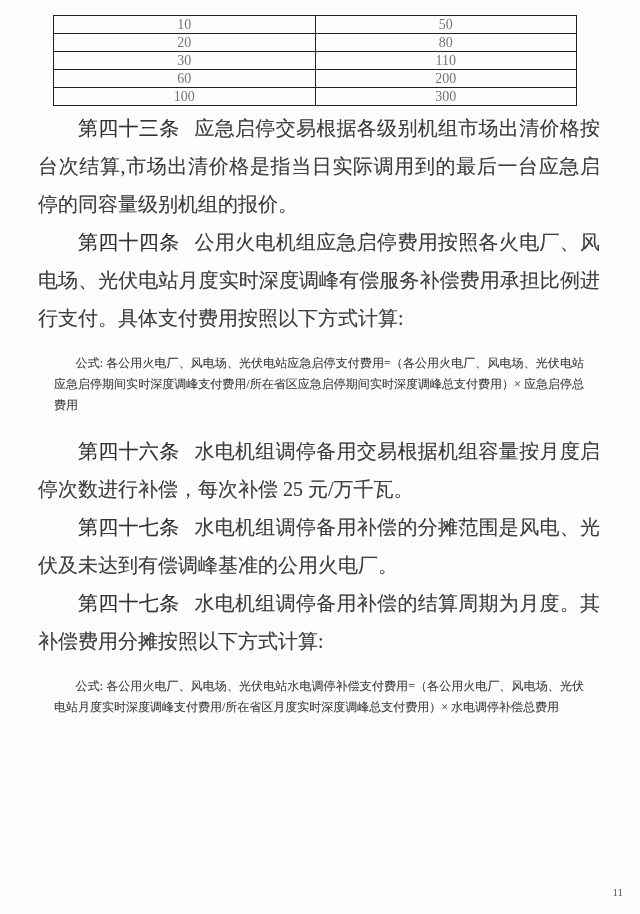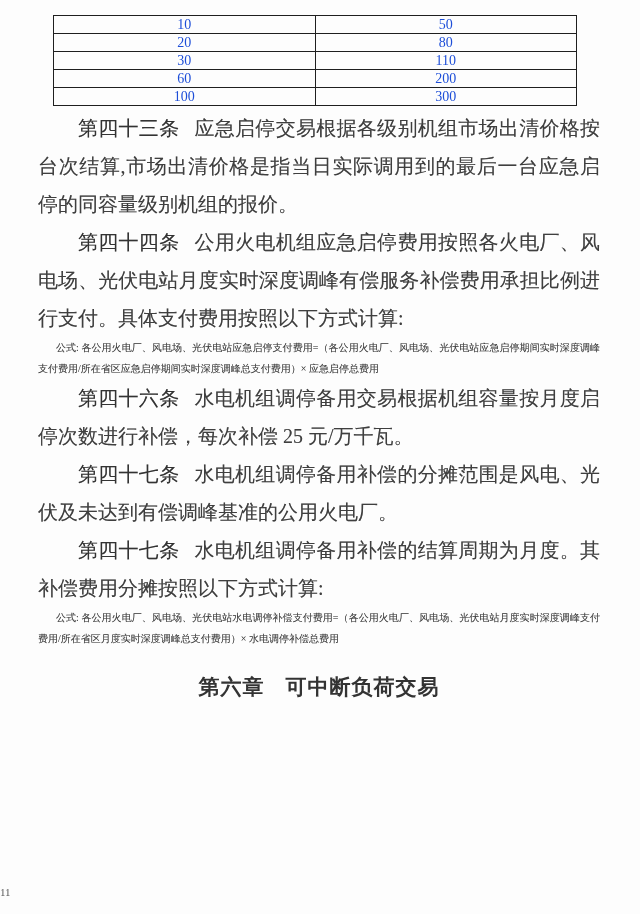--- a/index.html
+++ b/index.html
@@ -23,43 +23,43 @@
     width: 524px;
     table-layout: fixed;
   }
   table.data-table td {
     border: 1.5px solid #1f1f1f;
     height: 17px;
     line-height: 17px;
     padding: 0;
     text-align: center;
     font-size: 14px;
-    color: #1d4ed8;
+    color: #737373;
   }
   
   .content {
     margin: 3px 40px 0 38px;
     text-align: justify;
     text-justify: inter-ideograph;
   }
   p.article {
     margin: 0;
     font-size: 20px;
     line-height: 38px;
     text-indent: 2em;
     text-shadow: 0 0 0.5px rgba(70,70,70,0.45);
   }
   .article-label {
     font-weight: normal;
     color: #333333;
     margin-right: 0.75em;
   }
   p.formula {
-    margin: 0;
-    font-size: 10px;
+    margin: 16px;
+    font-size: 12px;
     line-height: 21px;
     text-indent: 1.8em;
     color: #424242;
     text-shadow: 0 0 0.4px rgba(70,70,70,0.4);
     font-family: Liberation Serif, serif;
   }
   h2.chapter {
     margin: 24px 0 0 0;
     text-align: center;
     font-size: 21px;
@@ -69,21 +69,21 @@
   }
   .chapter-gap {
     display: inline-block;
     width: 1em;
   }
   .page-number {
     position: absolute;
     left: 0;
     right: 17px;
     bottom: 16px;
-    text-align: left;
+    text-align: right;
     font-size: 11px;
     color: #5a5a5a;
   }
 </style>
 </head>
 <body>
 
 <div class="page">
 
   <table class="data-table">
@@ -131,21 +131,18 @@
     <p class="article">
       <span class="article-label">第四十七条</span><span>水电机组调停备用补偿的分摊范围是风电、光伏及未达到有偿调峰基准的公用火电厂。</span>
     </p>
 
     <p class="article">
       <span class="article-label">第四十七条</span><span>水电机组调停备用补偿的结算周期为月度。其补偿费用分摊按照以下方式计算:</span>
     </p>
 
     <p class="formula">公式: 各公用火电厂、风电场、光伏电站水电调停补偿支付费用=（各公用火电厂、风电场、光伏电站月度实时深度调峰支付费用/所在省区月度实时深度调峰总支付费用）× 水电调停补偿总费用</p>
 
-    <h2 class="chapter">
-      <span>第六章</span><span class="chapter-gap"></span><span>可中断负荷交易</span>
-    </h2>
 
   </div>
 
   <div class="page-number">11</div>
 
 </div>
 
 </body></html>

